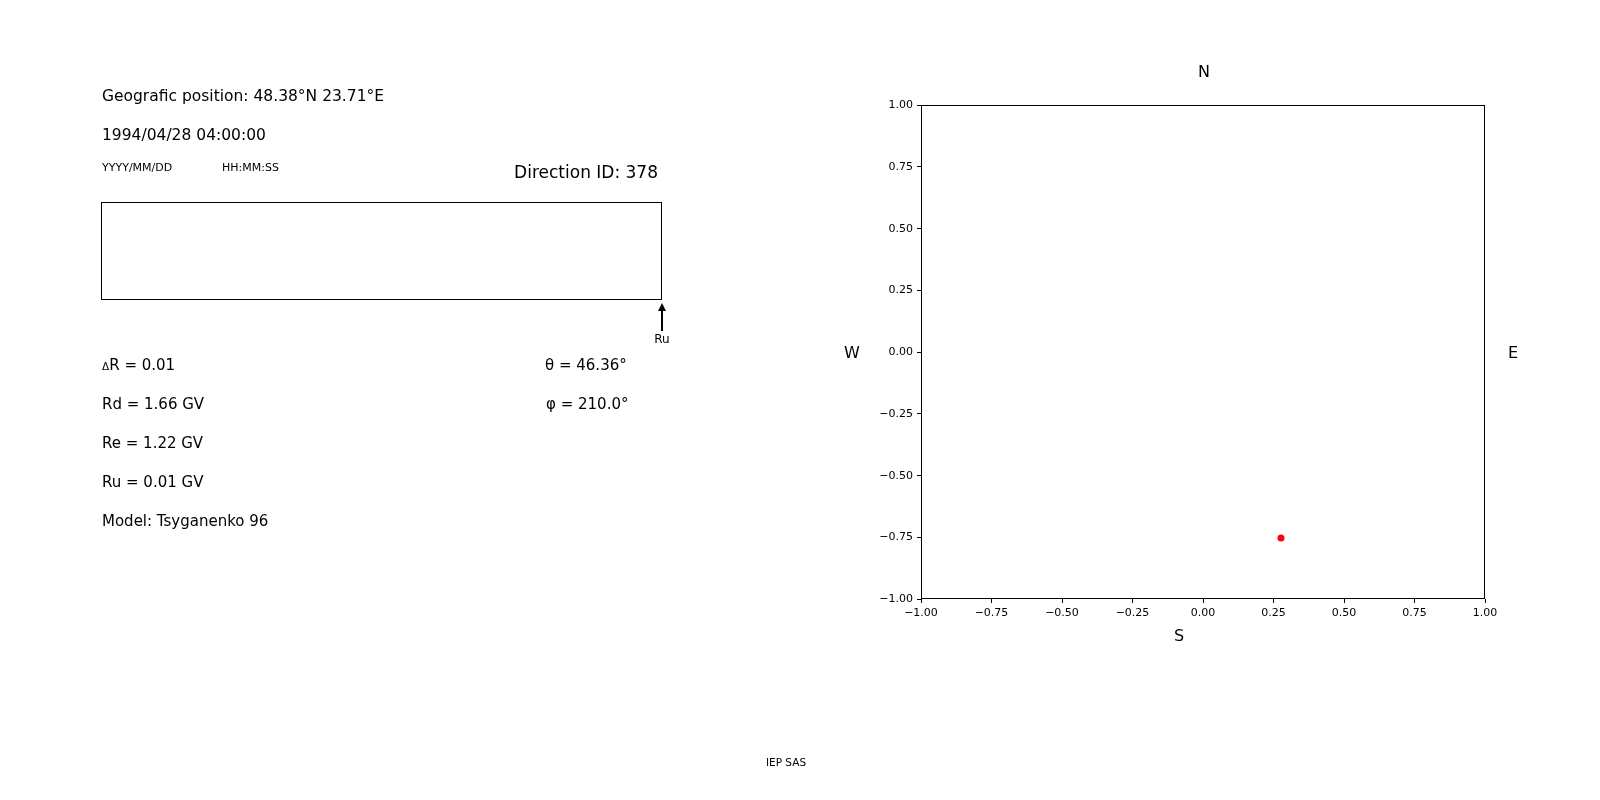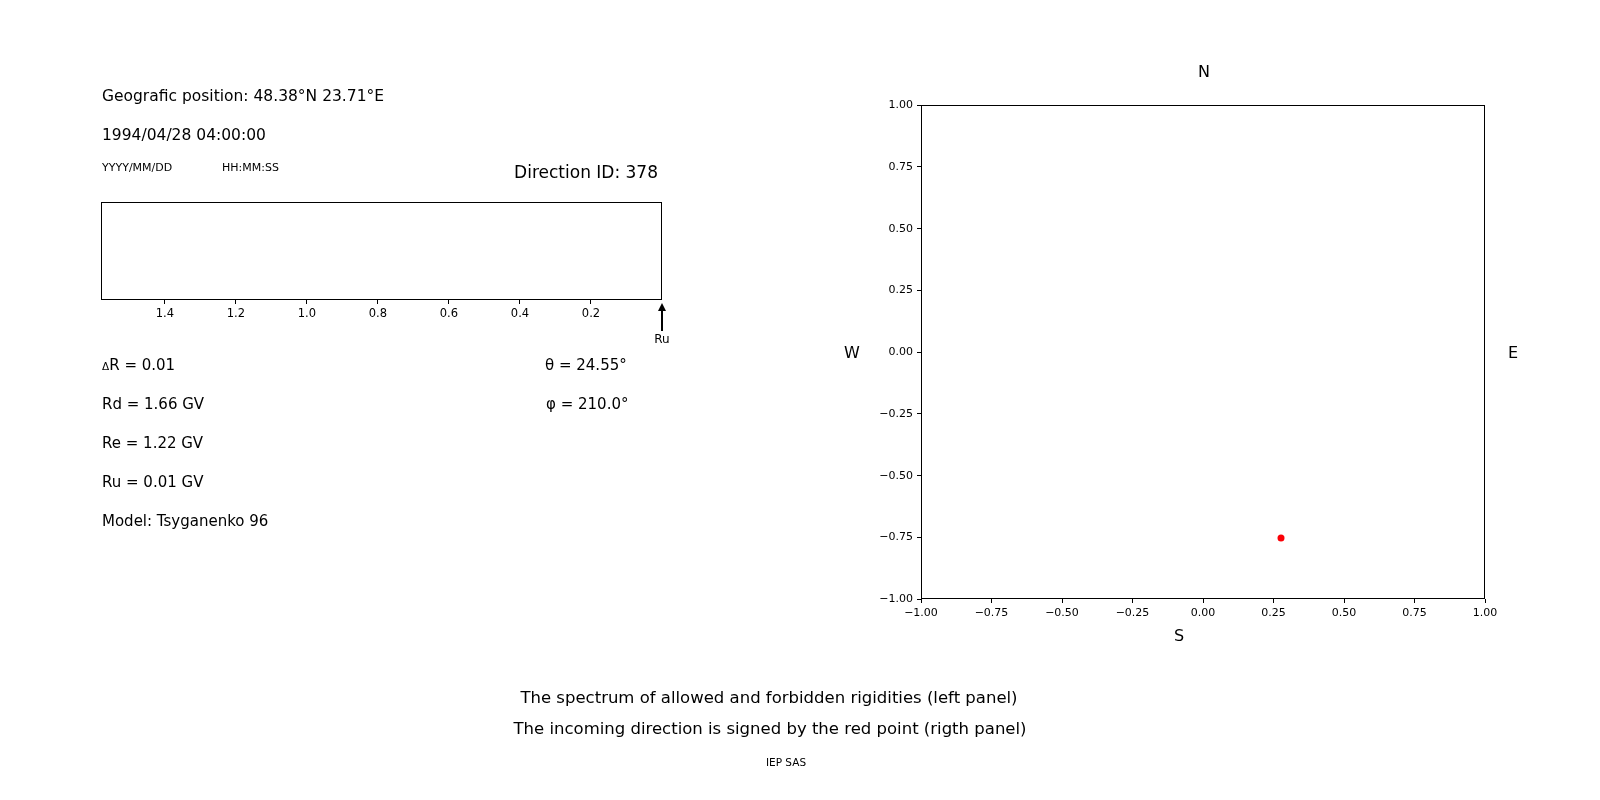--- a/index.html
+++ b/index.html
@@ -30,36 +30,20 @@
 
 <div id="canvas">
 
   <div class="info" style="left:102px;top:87px;font-size:15.5px;">Geografic position: 48.38°N 23.71°E</div>
   <div class="info" style="left:102px;top:126px;font-size:15.5px;">1994/04/28 04:00:00</div>
   <div class="info" style="left:102px;top:161px;font-size:11px;">YYYY/MM/DD</div>
   <div class="info" style="left:222px;top:161px;font-size:11px;">HH:MM:SS</div>
   <div class="info" style="right:942px;top:162px;font-size:17px;">Direction ID: 378</div>
 
   <div class="plotframe" style="left:101px;top:202px;width:561px;height:98px;"></div>
-  <div class="abs" style="left:101px;top:202px;width:561px;height:98px;" id="left-axis-layer">
-      <div class="xtick-mark" style="left: 63.4114px; top: 98px;"></div>
-      <div class="xtick-label" style="left: 63.9114px; top: 104px; font-size: 11.5px;">1.4</div>
-      <div class="xtick-mark" style="left: 134.424px; top: 98px;"></div>
-      <div class="xtick-label" style="left: 134.924px; top: 104px; font-size: 11.5px;">1.2</div>
-      <div class="xtick-mark" style="left: 205.437px; top: 98px;"></div>
-      <div class="xtick-label" style="left: 205.937px; top: 104px; font-size: 11.5px;">1.0</div>
-      <div class="xtick-mark" style="left: 276.449px; top: 98px;"></div>
-      <div class="xtick-label" style="left: 276.949px; top: 104px; font-size: 11.5px;">0.8</div>
-      <div class="xtick-mark" style="left: 347.462px; top: 98px;"></div>
-      <div class="xtick-label" style="left: 347.962px; top: 104px; font-size: 11.5px;">0.6</div>
-      <div class="xtick-mark" style="left: 418.475px; top: 98px;"></div>
-      <div class="xtick-label" style="left: 418.975px; top: 104px; font-size: 11.5px;">0.4</div>
-      <div class="xtick-mark" style="left: 489.487px; top: 98px;"></div>
-      <div class="xtick-label" style="left: 489.987px; top: 104px; font-size: 11.5px;">0.2</div>
-    </div>
 
   <div class="arrow-head" style="left:658px;top:303px;"></div>
   <div class="arrow-shaft" style="left:661.3px;top:310px;height:21px;"></div>
   <div class="info" style="left:662px;top:332px;font-size:12px;transform:translateX(-50%);">Ru</div>
 
   <div class="info" style="left:102px;top:356px;font-size:15px;">
     <span class="delta">Δ</span><span>R = 0.01</span>
   </div>
   <div class="info" style="left:102px;top:395px;font-size:15px;">
     <span>Rd = 1.66 GV</span>
@@ -67,21 +51,21 @@
   <div class="info" style="left:102px;top:434px;font-size:15px;">
     <span>Re = 1.22 GV</span>
   </div>
   <div class="info" style="left:102px;top:473px;font-size:15px;">
     <span>Ru = 0.01 GV</span>
   </div>
   <div class="info" style="left:102px;top:512px;font-size:15px;">
     <span>Model: Tsyganenko 96</span>
   </div>
 
-  <div class="info" style="left:545px;top:356px;font-size:15px;">θ = 24.55°</div>
+  <div class="info" style="left:545px;top:356px;font-size:15px;">θ = 46.36°</div>
   <div class="info" style="left:546px;top:395px;font-size:15px;">φ = 210.0°</div>
 
   <div class="abs" style="left:921px;top:105px;width:564px;height:494px;">
     <div class="abs" style="left:0;top:0;width:564px;height:494px;overflow:hidden;" id="right-grid-layer">
         <div class="gridline-v" style="left: 70px; height: 494px;"></div>
         <div class="gridline-h" style="top: 431.75px; width: 564px;"></div>
         <div class="gridline-v" style="left: 140.5px; height: 494px;"></div>
         <div class="gridline-h" style="top: 370px; width: 564px;"></div>
         <div class="gridline-v" style="left: 211px; height: 494px;"></div>
         <div class="gridline-h" style="top: 308.25px; width: 564px;"></div>
@@ -749,17 +733,15 @@
         <div class="ytick-mark" style="left: -4px; top: -0.5px;"></div>
         <div class="ytick-label" style="right: 572px; top: 0px;">1.00</div>
       </div>
 
     <div class="compass" style="left:283px;top:-34px;">N</div>
     <div class="compass" style="left:258px;top:530px;">S</div>
     <div class="compass" style="left:-69px;top:247px;">W</div>
     <div class="compass" style="left:592px;top:247px;">E</div>
   </div>
 
-  <div class="caption" style="left:769px;top:688px;">The spectrum of allowed and forbidden rigidities (left panel)</div>
-  <div class="caption" style="left:770px;top:719px;">The incoming direction is signed by the red point (rigth panel)</div>
   <div class="caption" style="left:786px;top:756px;font-size:10.5px;">IEP SAS</div>
 
 </div>
 
 </body></html>

